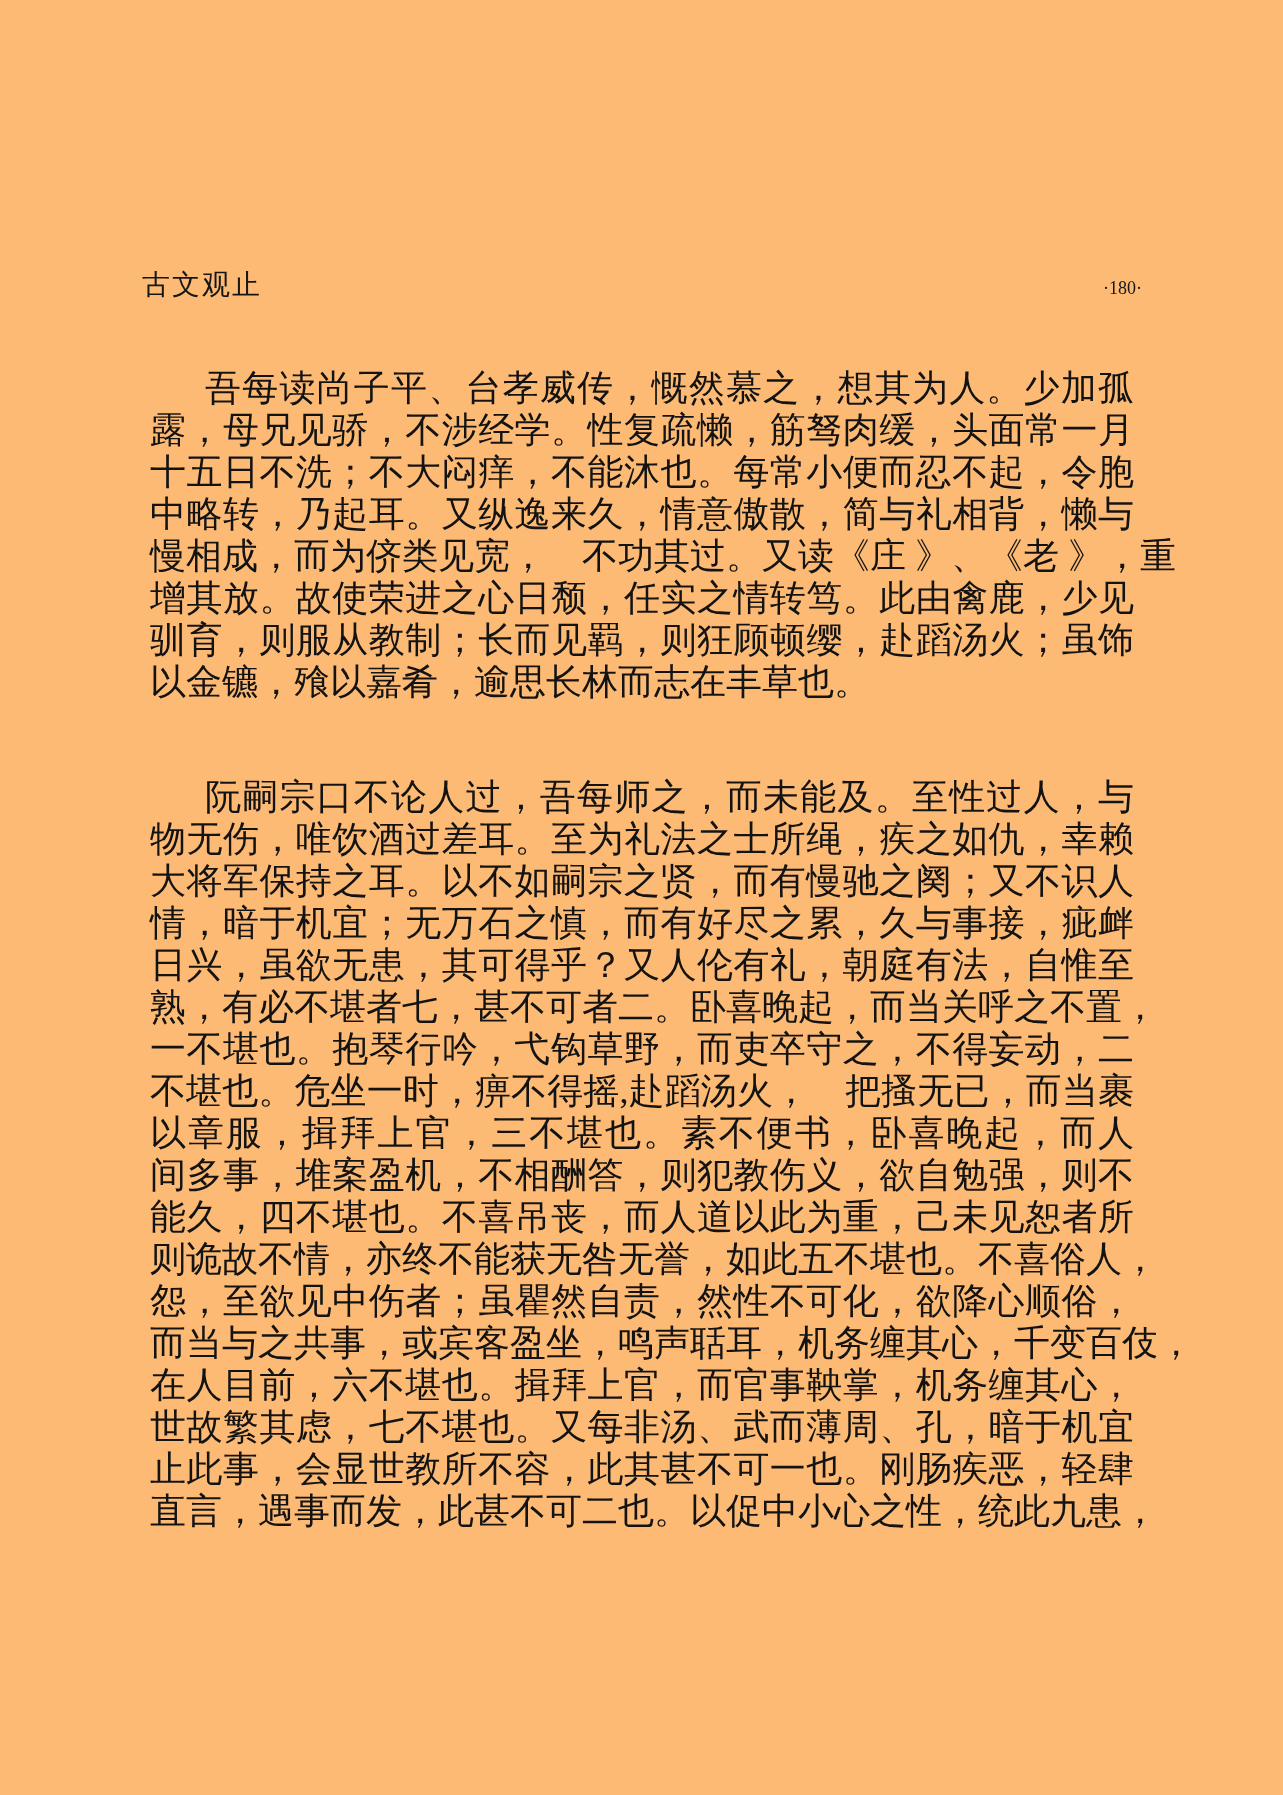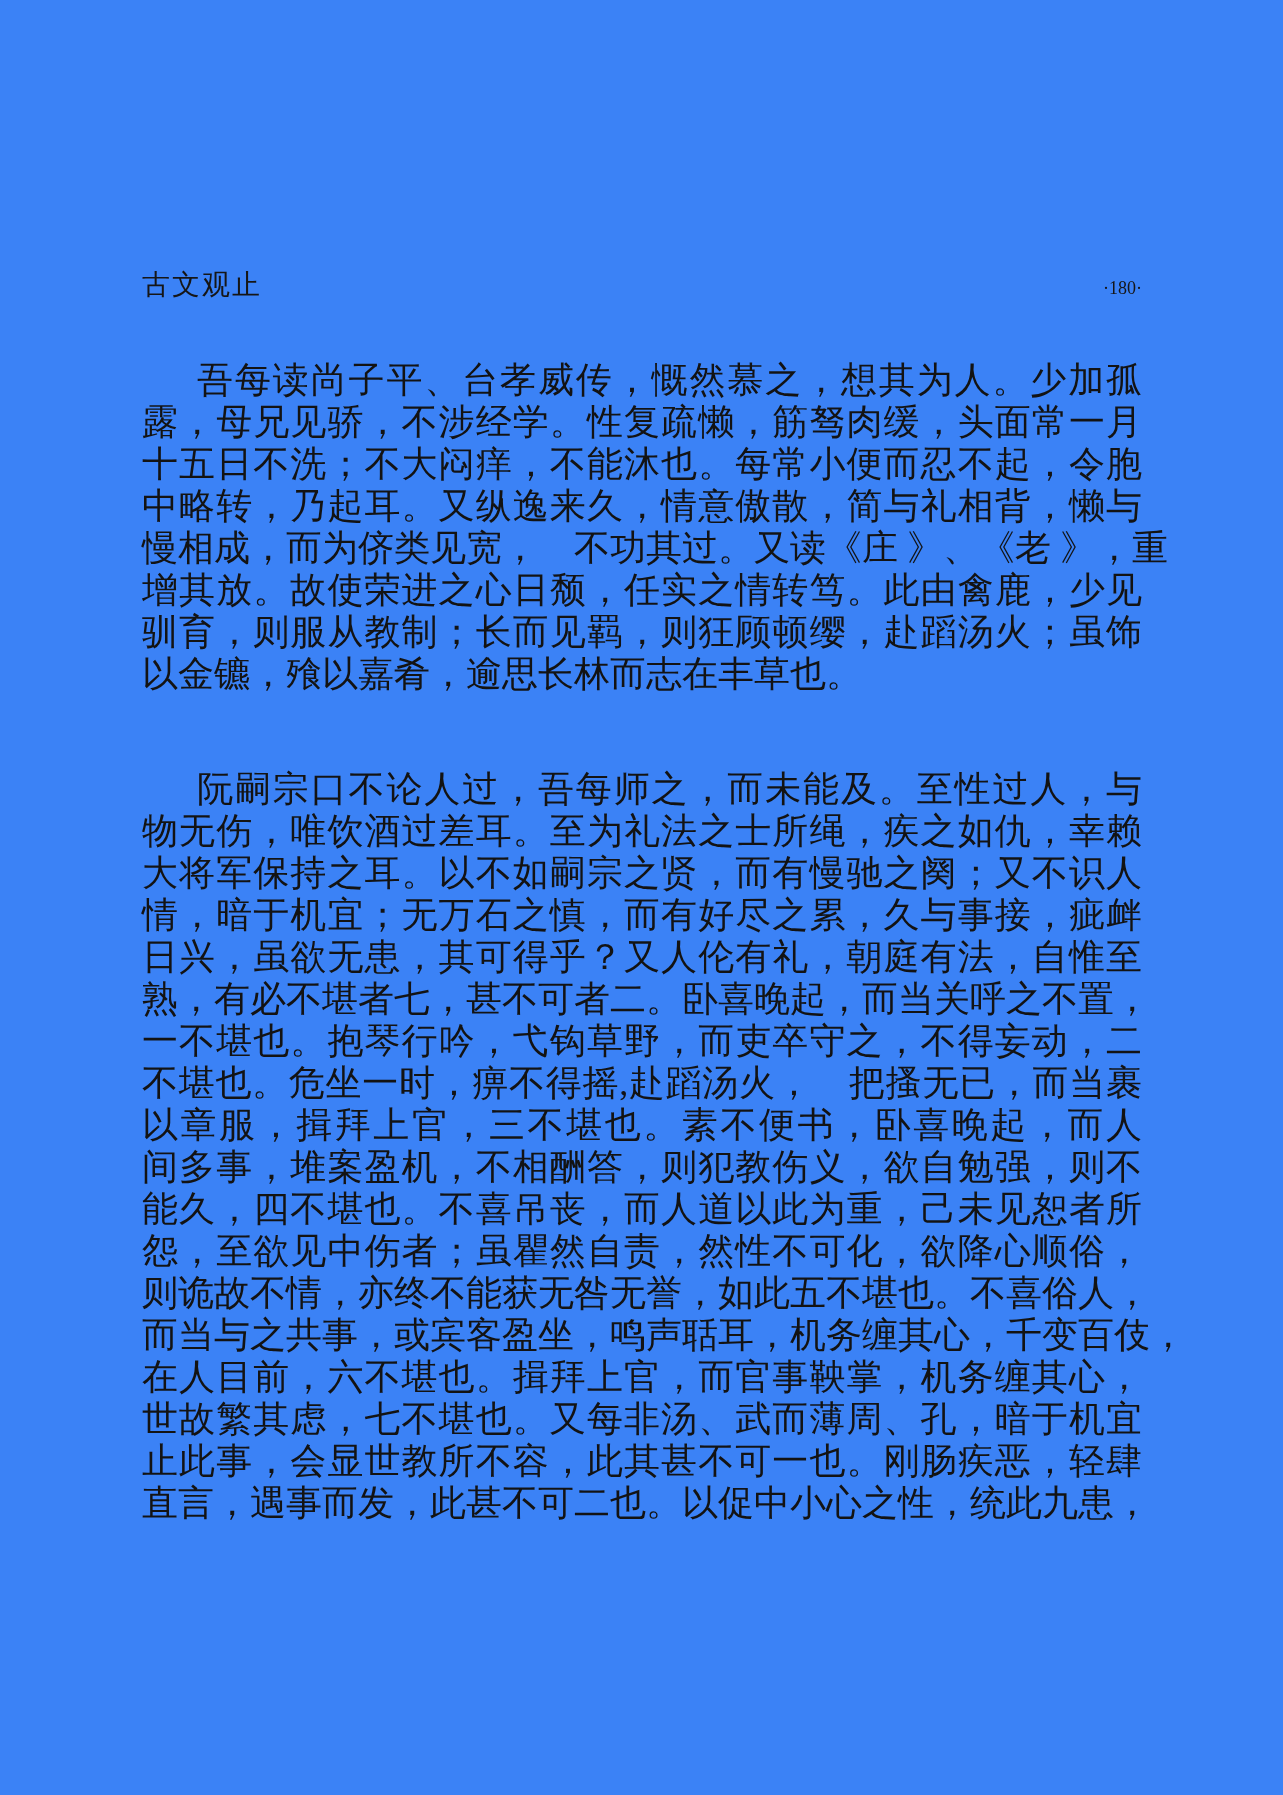--- a/index.html
+++ b/index.html
@@ -5,21 +5,21 @@
   html, body {
     margin: 0;
     padding: 0;
     background: #e8e8e8;
   }
   .page {
     position: relative;
     width: 1283px;
     height: 1795px;
     margin: 0 auto;
-    background: #3b82f6;
+    background: #fdba74;
     color: #111111;
     font-family: "Liberation Serif", "DejaVu Serif", serif;
     overflow: hidden;
   }
   .header {
     position: absolute;
     top: 268px;
     left: 142px;
     width: 1000px;
     display: flex;
@@ -38,21 +38,21 @@
   .body-text {
     position: absolute;
     top: 359px;
     left: 142px;
     width: 1000px;
     font-size: 36px;
     line-height: 42px;
     color: #131313;
   }
   .paragraph {
-    margin: 0;
+    margin: 8px;
   }
   .paragraph + .paragraph {
     margin-top: 73px;
   }
   .text-line {
     white-space: nowrap;
     text-align: justify;
     text-align-last: justify;
     text-justify: inter-ideograph;
   }
@@ -89,22 +89,22 @@
         <div class="text-line">物无伤，唯饮酒过差耳。至为礼法之士所绳，疾之如仇，幸赖</div>
         <div class="text-line">大将军保持之耳。以不如嗣宗之贤，而有慢驰之阕；又不识人</div>
         <div class="text-line">情，暗于机宜；无万石之慎，而有好尽之累，久与事接，疵衅</div>
         <div class="text-line">日兴，虽欲无患，其可得乎？又人伦有礼，朝庭有法，自惟至</div>
         <div class="text-line">熟，有必不堪者七，甚不可者二。卧喜晚起，而当关呼之不置，</div>
         <div class="text-line">一不堪也。抱琴行吟，弋钩草野，而吏卒守之，不得妄动，二</div>
         <div class="text-line">不堪也。危坐一时，痹不得摇,赴蹈汤火，　把搔无已，而当裹</div>
         <div class="text-line">以章服，揖拜上官，三不堪也。素不便书，卧喜晚起，而人</div>
         <div class="text-line">间多事，堆案盈机，不相酬答，则犯教伤义，欲自勉强，则不</div>
         <div class="text-line">能久，四不堪也。不喜吊丧，而人道以此为重，己未见恕者所</div>
+        <div class="text-line">则诡故不情，亦终不能获无咎无誉，如此五不堪也。不喜俗人，</div>
         <div class="text-line">怨，至欲见中伤者；虽瞿然自责，然性不可化，欲降心顺俗，</div>
-        <div class="text-line">则诡故不情，亦终不能获无咎无誉，如此五不堪也。不喜俗人，</div>
         <div class="text-line">而当与之共事，或宾客盈坐，鸣声聒耳，机务缠其心，千变百伎，</div>
         <div class="text-line">在人目前，六不堪也。揖拜上官，而官事鞅掌，机务缠其心，</div>
         <div class="text-line">世故繁其虑，七不堪也。又每非汤、武而薄周、孔，暗于机宜</div>
         <div class="text-line">止此事，会显世教所不容，此其甚不可一也。刚肠疾恶，轻肆</div>
         <div class="text-line last-line">直言，遇事而发，此甚不可二也。以促中小心之性，统此九患，</div>
       </div>
     </div>
 
 </div>
 

